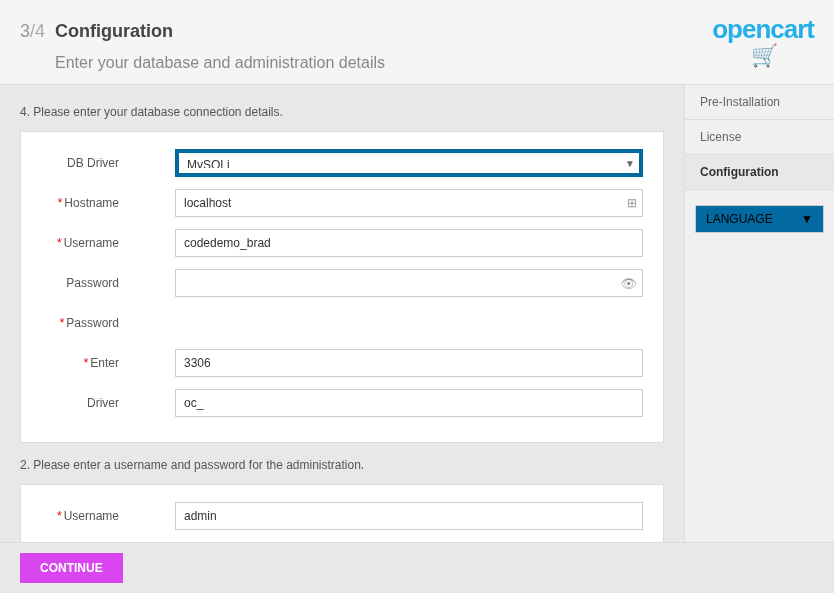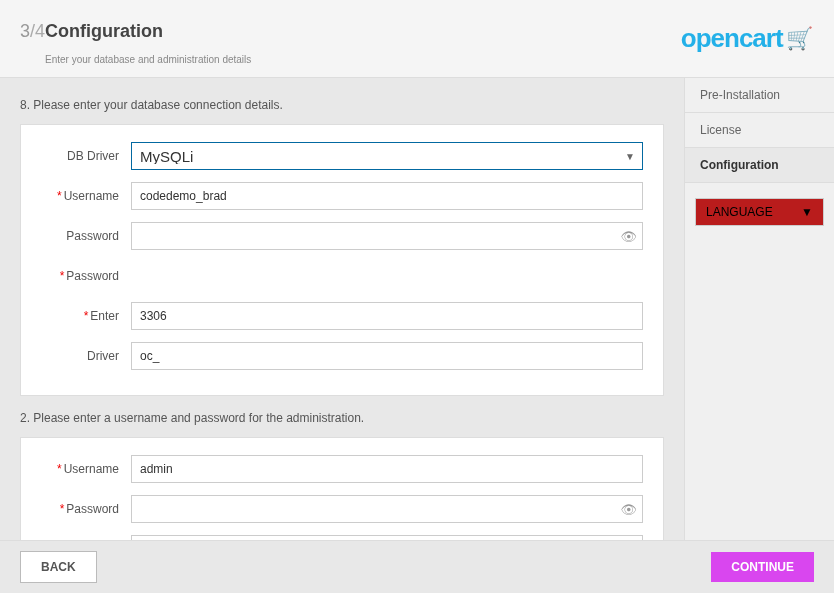--- a/index.html
+++ b/index.html
@@ -16,43 +16,45 @@
       background: #f5f5f5;
       border-bottom: 1px solid #ddd;
       padding: 12px 20px;
       display: flex;
       align-items: center;
       justify-content: space-between;
     }
     .step-info {
       display: flex;
       align-items: baseline;
+      gap: 10px;
     }
     .step-number {
       font-size: 28px;
       font-weight: 300;
       color: #555;
     }
     .step-number span {
       font-size: 18px;
       color: #999;
     }
     .step-title {
       font-size: 18px;
       font-weight: bold;
       color: #444;
     }
     .step-subtitle {
-      font-size: 10px;
+      font-size: 16px;
       color: #888;
       margin-top: 12px;
     }
     .logo-area {
       display: flex;
-      align-items: flex-end;
+      align-items: center;
+      flex-direction: column;
     }
     .logo-text {
       font-size: 26px;
       font-weight: bold;
       color: #23b0e8;
       letter-spacing: -1px;
     }
     .logo-cart {
       margin-left: 4px;
       display: inline-block;
@@ -83,21 +85,21 @@
     }
     .sidebar-item.active {
       font-weight: bold;
       color: #333;
       background: #e8e8e8;
     }
     .language-btn {
       margin: 15px 10px;
       width: calc(100% - 20px);
       padding: 6px 10px;
-      background: #b91c1c;
+      background: #0369a1;
       border: 1px solid #ccc;
       font-size: 12px;
       cursor: pointer;
       display: flex;
       align-items: center;
       justify-content: space-between;
     }
     .section-label {
       font-size: 12px;
       color: #555;
@@ -108,20 +110,21 @@
       background: #fff;
       border: 1px solid #ddd;
       padding: 15px 20px;
       margin-bottom: 15px;
     }
     .form-row {
       display: flex;
       align-items: center;
       margin-bottom: 8px;
       min-height: 32px;
+      gap: 44px;
     }
     .form-label {
       width: 90px;
       text-align: right;
       padding-right: 12px;
       font-size: 12px;
       color: #555;
       flex-shrink: 0;
     }
     .required {
@@ -174,22 +177,22 @@
       -webkit-appearance: none;
       padding-right: 28px;
     }
     .select-wrapper {
       flex: 1;
       position: relative;
     }
     .select-wrapper select {
       width: 100%;
       padding: 5px 8px;
-      border: 1px solid #0369a1;
-      font-size: 15px;
+      border: 4px solid #0369a1;
+      font-size: 12px;
       color: #333;
       height: 28px;
       background: #fff;
       appearance: none;
       -webkit-appearance: none;
       outline: none;
     }
     .select-arrow {
       position: absolute;
       right: 8px;
@@ -248,34 +251,43 @@
   <div class="logo-area">
     <span class="logo-text">opencart</span>
     <span class="logo-cart" style="color:#23b0e8;font-size:22px;">🛒</span>
   </div>
 </div>
 
 <div class="main-layout" style="position:relative;">
 
   <div class="content-area">
 
-    <div class="section-label">8. Please enter your database connection details.</div>
+    <div class="section-label">4. Please enter your database connection details.</div>
 
     <div class="form-section">
 
       <div class="form-row">
         <div class="form-label">DB Driver</div>
         <div class="select-wrapper">
           <select class="form-input">
             <option>MySQLi</option>
           </select>
           <span class="select-arrow">▼</span>
         </div>
       </div>
 
+      <div class="form-row">
+        <div class="form-label">
+          <span class="required">*</span><span>Hostname</span>
+        </div>
+        <div class="input-wrapper">
+          <input type="text" class="form-input" value="localhost" style="">
+          <span class="copy-icon">⊞</span>
+        </div>
+      </div>
 
       <div class="form-row">
         <div class="form-label">
           <span class="required">*</span><span>Username</span>
         </div>
         <input type="text" class="form-input" value="codedemo_brad" style="">
       </div>
 
       <div class="form-row">
         <div class="form-label">Password</div>
@@ -349,15 +361,14 @@
     </div>
     <button class="language-btn">
       <span>LANGUAGE</span>
       <span>▼</span>
     </button>
   </div>
 
 </div>
 
 <div class="bottom-bar">
-  <button class="btn-back">BACK</button>
   <button class="btn-continue">CONTINUE</button>
 </div>
 
 </body></html>

